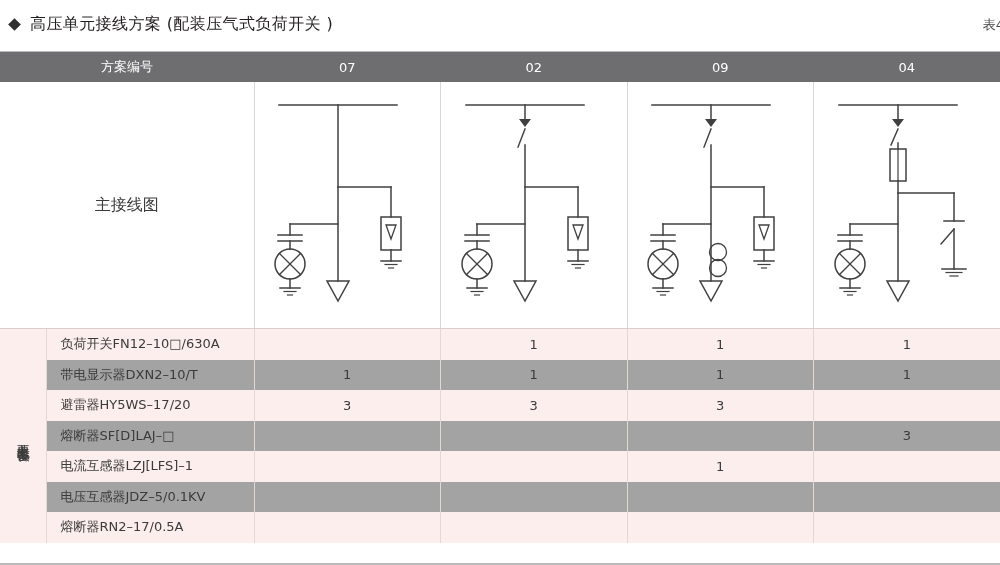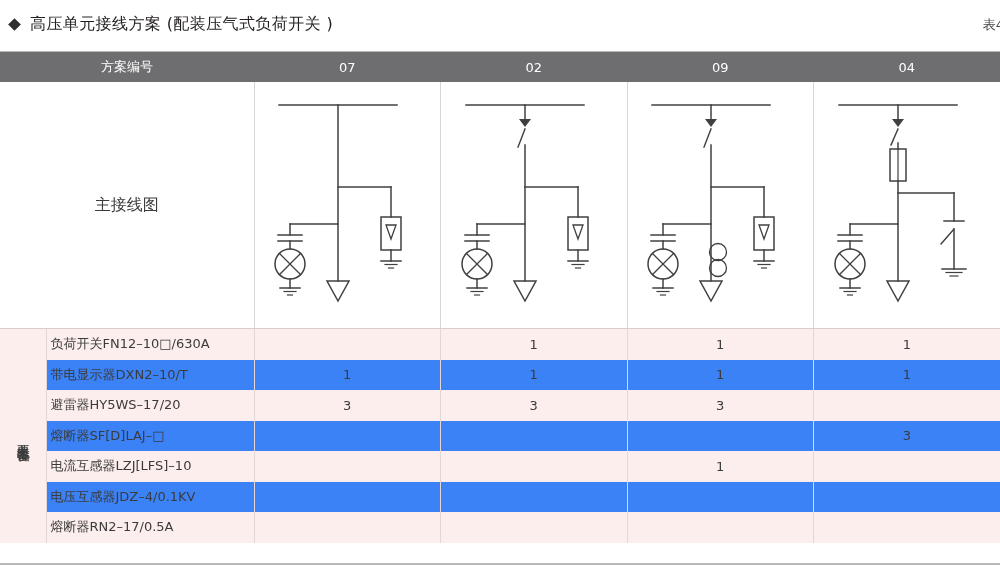--- a/index.html
+++ b/index.html
@@ -55,24 +55,24 @@
   tr.diagram-row td:last-child{border-right:none;}
   .diagram-label{font-size:16px;color:#3c3c3c;text-align:right;}
 
   
   tr.eq td{
     height:30.5px;font-size:13px;color:#3b3b3b;
     border-right:1px solid #e2d7d5;
     vertical-align:middle;
   }
   tr.eq td:last-child{border-right:none;}
-  tr.eq .name{padding-left:4px;text-align:left;white-space:nowrap;}
+  tr.eq .name{padding-left:14px;text-align:left;white-space:nowrap;}
   tr.eq .qty{text-align:center;}
   tr.eq.odd td{background:#fbeeec;}
-  tr.eq.even td{background:#3b82f6;}
+  tr.eq.even td{background:#a3a3a3;}
 
   .vlabel{
     border-right:1px solid #e2d7d5;
     background:#ffffff;text-align:center;vertical-align:middle;
   }
   .vlabel span{
     display:inline-block;font-size:13px;line-height:1.22;
     color:#3b3b3b;writing-mode:vertical-rl;text-orientation:upright;
     letter-spacing:1px;
   }
@@ -302,28 +302,28 @@
         <td class="qty"></td>
       </tr>
       <tr class="eq even">
         <td class="name">熔断器SF[D]LAJ–□</td>
         <td class="qty"></td>
         <td class="qty"></td>
         <td class="qty"></td>
         <td class="qty">3</td>
       </tr>
       <tr class="eq odd">
-        <td class="name">电流互感器LZJ[LFS]–10</td>
+        <td class="name">电流互感器LZJ[LFS]–1</td>
         <td class="qty"></td>
         <td class="qty"></td>
         <td class="qty">1</td>
         <td class="qty"></td>
       </tr>
       <tr class="eq even">
-        <td class="name">电压互感器JDZ–4/0.1KV</td>
+        <td class="name">电压互感器JDZ–5/0.1KV</td>
         <td class="qty"></td>
         <td class="qty"></td>
         <td class="qty"></td>
         <td class="qty"></td>
       </tr>
       <tr class="eq odd">
         <td class="name">熔断器RN2–17/0.5A</td>
         <td class="qty"></td>
         <td class="qty"></td>
         <td class="qty"></td>

